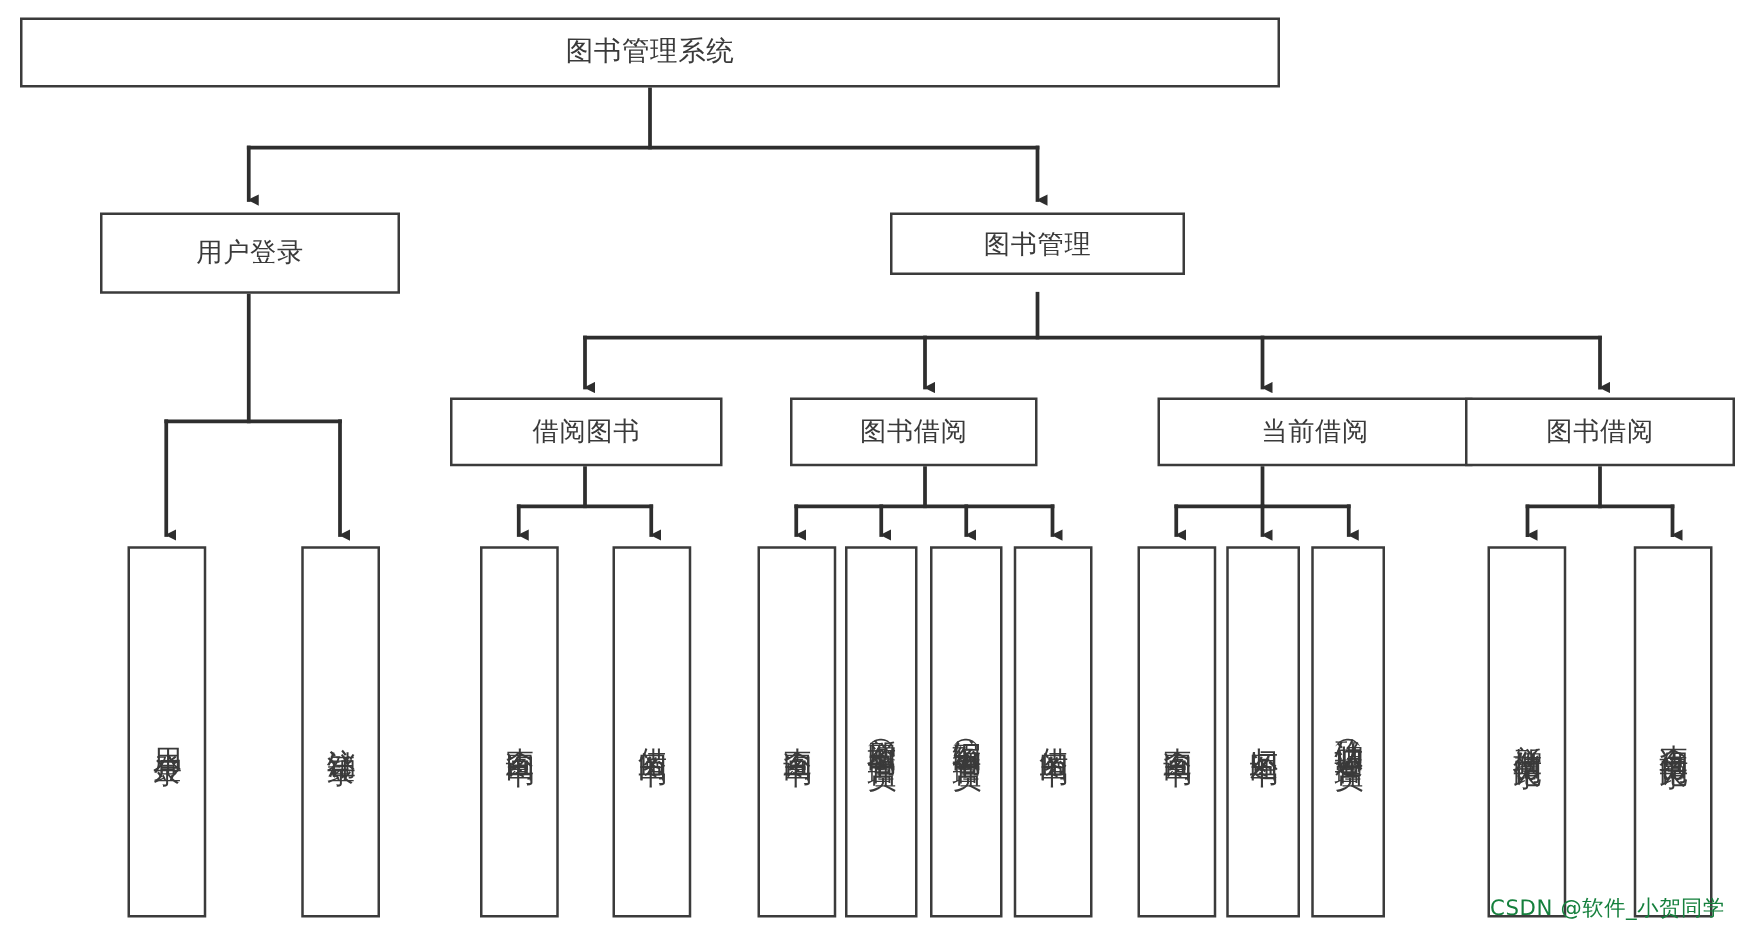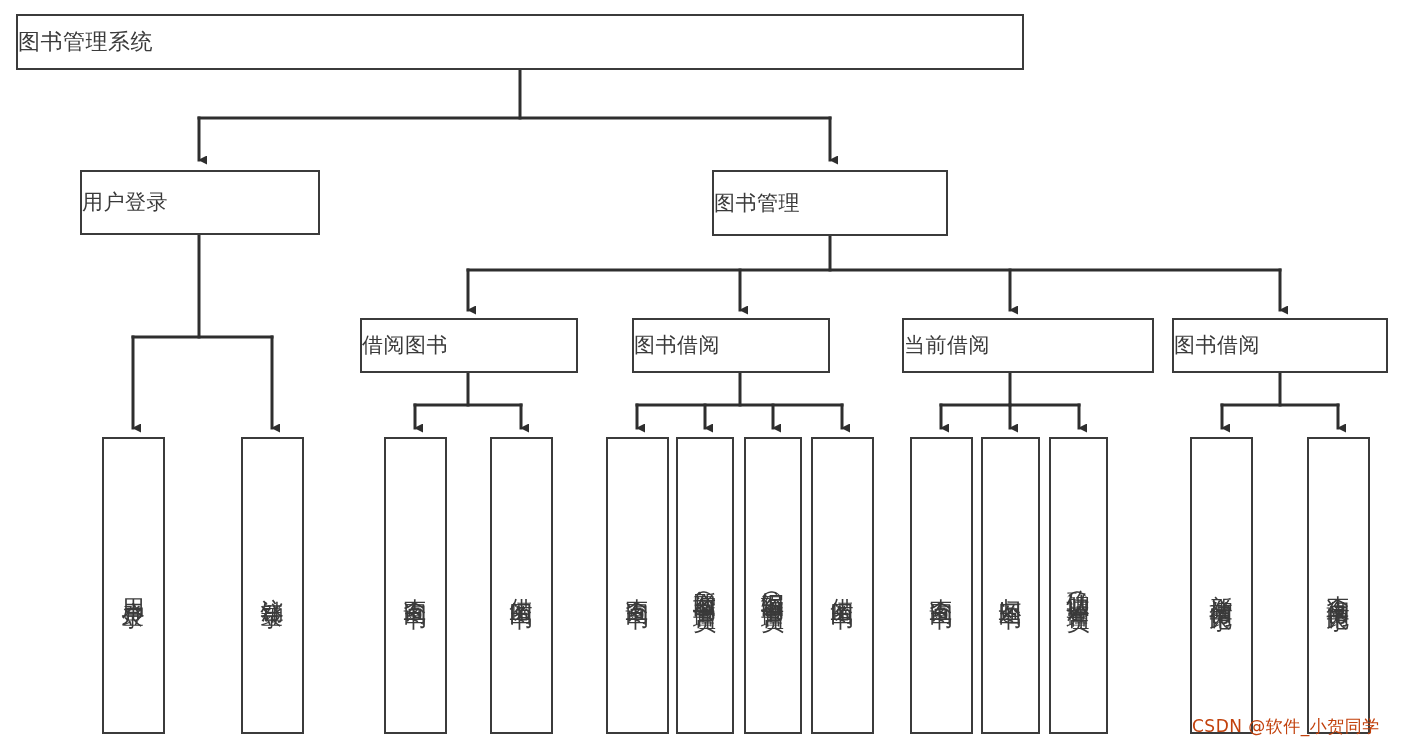--- a/index.html
+++ b/index.html
@@ -26,21 +26,21 @@
     height: 747px;
     pointer-events: none;
   }
   .node {
     position: absolute;
     box-sizing: border-box;
     background: #ffffff;
     border: 2px solid #3b3b3b;
     display: flex;
     align-items: center;
-    justify-content: flex-start;
+    justify-content: center;
   }
   .node-label {
     color: #3a3a3a;
     letter-spacing: 0.5px;
     line-height: 1.25;
     white-space: nowrap;
   }
   .node.horizontal .node-label {
     font-size: 21px;
   }
@@ -55,21 +55,21 @@
     writing-mode: vertical-rl;
     text-orientation: upright;
     font-size: 23px;
     letter-spacing: 3px;
     line-height: 1.05;
     white-space: nowrap;
     text-align: center;
   }
   .watermark {
     position: absolute;
-    color: #c2410c;
+    color: #15803d;
     font-size: 17px;
     letter-spacing: 0.5px;
     white-space: nowrap;
     user-select: none;
   }
 </style>
 </head>
 <body>
 
 <div id="diagram-root">
@@ -124,31 +124,31 @@
     </g>
   </svg>
 
   <div class="node root horizontal" style="left:16px; top:14px; width:1008px; height:56px;">
     <span class="node-label">图书管理系统</span>
   </div>
 
   <div class="node horizontal" style="left:80px; top:170px; width:240px; height:65px;">
     <span class="node-label">用户登录</span>
   </div>
-  <div class="node horizontal" style="left:712px; top:170px; width:236px; height:66px;">
+  <div class="node horizontal" style="left:712px; top:170px; width:236px; height:50px;">
     <span class="node-label">图书管理</span>
   </div>
 
   <div class="node horizontal" style="left:360px; top:318px; width:218px; height:55px;">
     <span class="node-label">借阅图书</span>
   </div>
   <div class="node horizontal" style="left:632px; top:318px; width:198px; height:55px;">
     <span class="node-label">图书借阅</span>
   </div>
-  <div class="node horizontal" style="left:902px; top:318px; width:252px; height:55px;">
+  <div class="node horizontal" style="left:926px; top:318px; width:252px; height:55px;">
     <span class="node-label">当前借阅</span>
   </div>
   <div class="node horizontal" style="left:1172px; top:318px; width:216px; height:55px;">
     <span class="node-label">图书借阅</span>
   </div>
 
   <div class="node vertical" style="left:102px; top:437px; width:63px; height:297px;">
     <span class="node-label">用户登录</span>
   </div>
   <div class="node vertical" style="left:241px; top:437px; width:63px; height:297px;">

